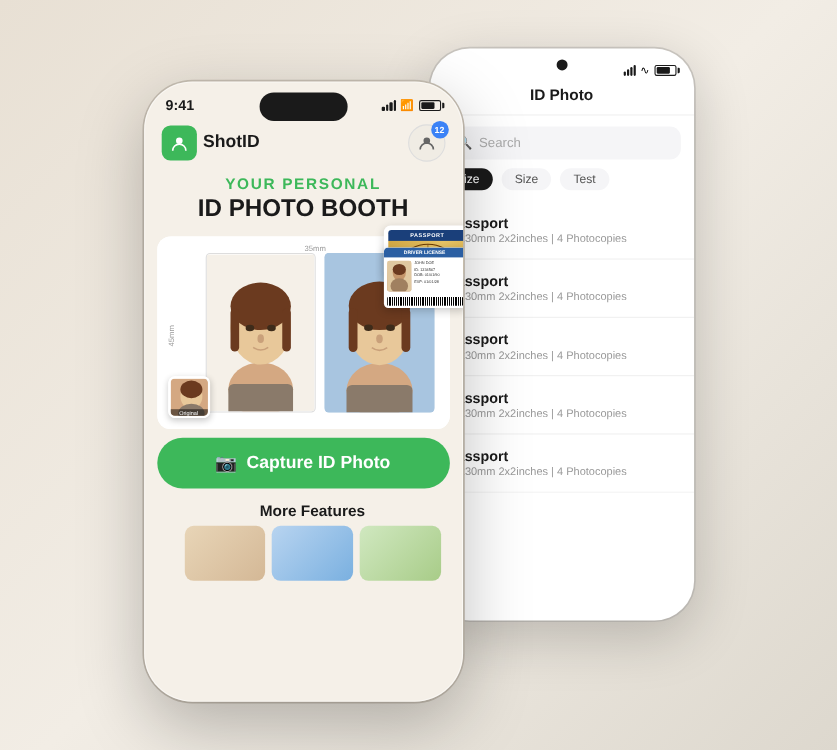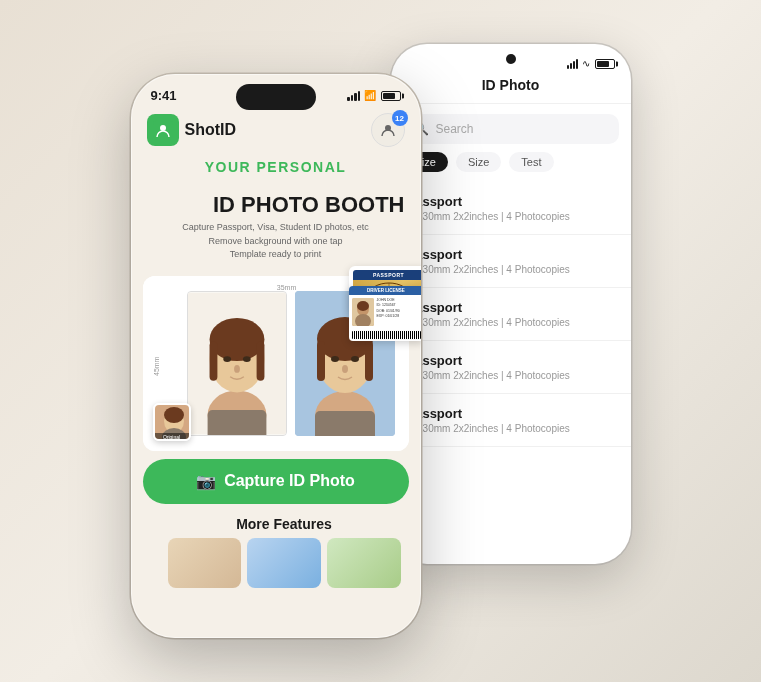--- a/index.html
+++ b/index.html
@@ -199,22 +199,21 @@
       color: #3db85a;
       letter-spacing: 1.5px;
       text-transform: uppercase;
     }
 
     .hero-title {
       font-size: 22px;
       font-weight: 900;
       color: #1a1a1a;
       line-height: 1.1;
-      margin-top: 18px;
-      text-align: right;
+      margin-top: 2px;
     }
 
     .hero-desc {
       font-size: 9px;
       color: #666;
       line-height: 1.5;
       margin-top: 4px;
     }
 
     
@@ -609,25 +608,20 @@
           <circle cx="8" cy="6" r="3" fill="#666"></circle>
           <path d="M2 14c0-3.3 2.7-6 6-6s6 2.7 6 6" stroke="#666" stroke-width="1.5" fill="none"></path>
         </svg>
         <div class="notif-badge">12</div>
       </div>
     </div>
 
     <div class="hero-section">
       <div class="hero-subtitle">YOUR PERSONAL</div>
       <div class="hero-title">ID PHOTO BOOTH</div>
-      <div class="hero-desc">
-        <span>Capture Passport, Visa, Student ID photos, etc</span><br>
-        <span>Remove background with one tap</span><br>
-        <span>Template ready to print</span>
-      </div>
     </div>
 
     <div class="photo-preview">
       <div class="photo-preview-bg"></div>
 
       <div class="measure-top">
         <span>35mm</span>
       </div>
       <div class="measure-left">
         <span>45mm</span>

